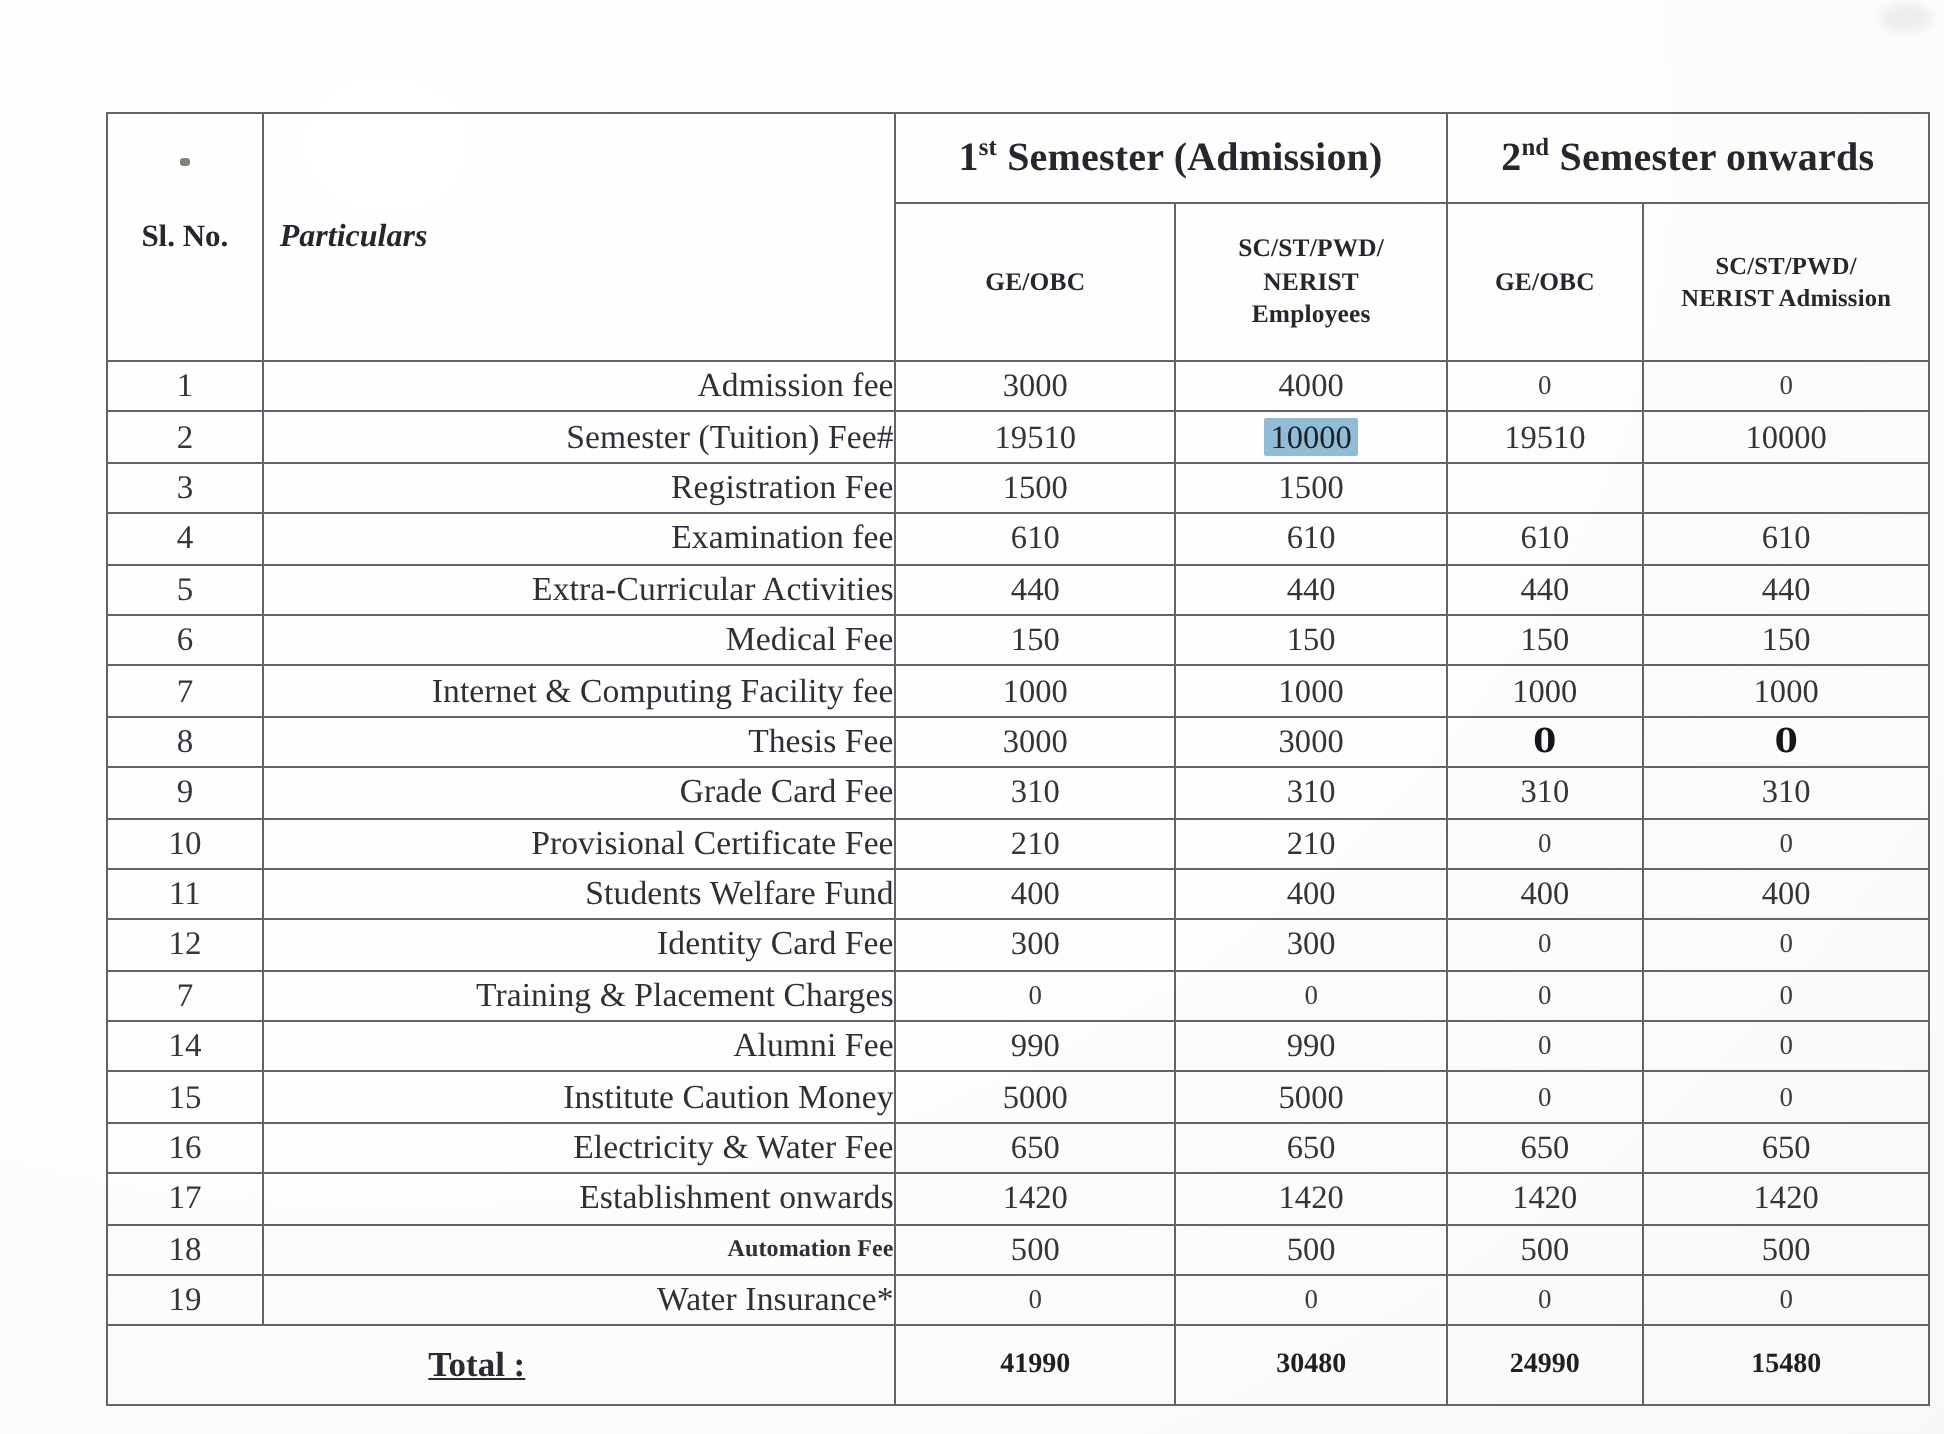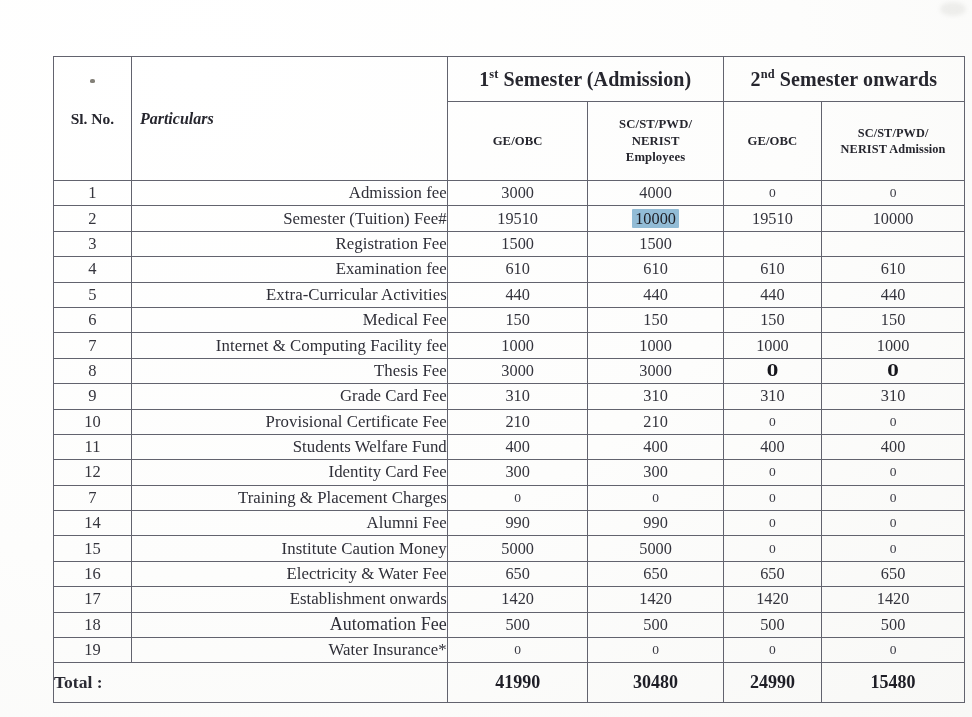--- a/index.html
+++ b/index.html
@@ -131,21 +131,21 @@
     font-size: 16.5px;
     color: #35353d;
   }
   td.cell-part {
     text-align: right;
     padding-left: 8px !important;
     font-size: 16.8px;
     color: #2f2f38;
     letter-spacing: 0.05px;
   }
-  td.cell-part.small { font-size: 18px; }
+  td.cell-part.small { font-size: 12px; font-weight: bold; }
   td.cell-num {
     text-align: center;
     font-size: 16.3px;
     color: #33333c;
   }
   td.cell-num.tiny { font-size: 13.5px; color: #3a3a44; }
   td.cell-num.inkbold {
     font-size: 16.5px;
     font-weight: bold;
     color: #15151b;
@@ -155,29 +155,30 @@
   .sel {
     background: #92bcd6;
     padding: 0 3px;
     border-radius: 1px;
     color: #1d1d24;
   }
 
   
   tr.total-row { height: 40px; }
   td.total-label {
-    text-align: left;
+    text-align: center;
     padding-right: 24px !important;
     font-size: 17.5px;
     font-weight: bold;
     color: #2a2a33;
+    text-decoration: underline;
   }
   td.total-num {
     text-align: center;
-    font-size: 18px;
+    font-size: 14px;
     font-weight: bold;
     color: #1e1e26;
   }
   .corner-smudge {
     position: absolute;
     right: 6px;
     top: 2px;
     width: 26px;
     height: 14px;
     background: rgba(150,148,140,0.13);

